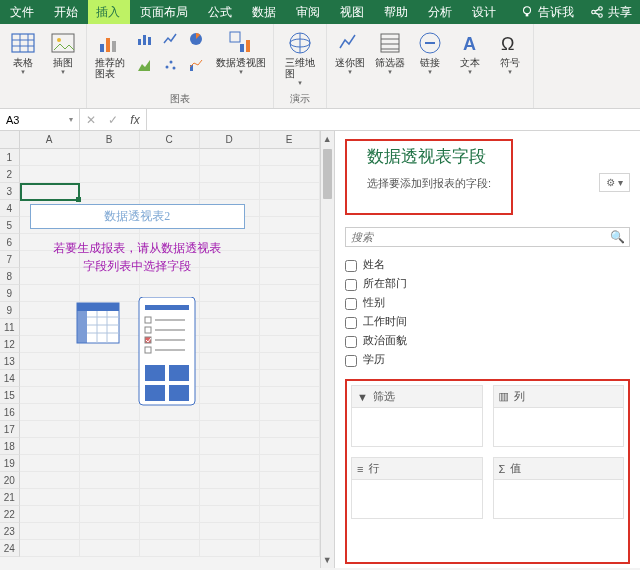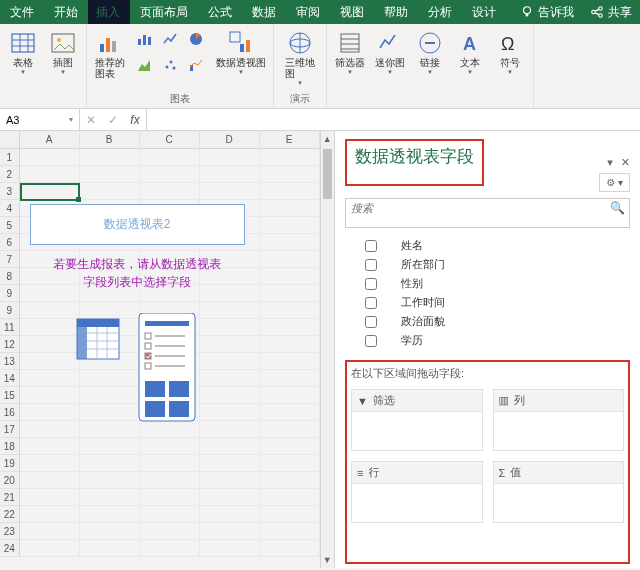--- a/index.html
+++ b/index.html
@@ -1,21 +1,21 @@
 <!DOCTYPE html>
 <html><head>
 <meta charset="utf-8">
 <style>
 * { box-sizing: border-box; margin: 0; padding: 0; font-family: "Microsoft YaHei", "Segoe UI", sans-serif; }
 body { width: 640px; height: 570px; background: #f3f3f3; font-size: 11px; overflow: hidden; }
 
 
 .menubar { background: #217346; height: 24px; display: flex; align-items: stretch; color: #fff; }
 .menubar .tab { padding: 0 10px; display: flex; align-items: center; font-size: 12px; cursor: pointer; }
-.menubar .tab.active { background: #0f172a; color: #217346; padding-left: 8px; }
+.menubar .tab.active { background: #bef264; color: #217346; padding-left: 8px; }
 .menubar .spacer { flex: 1; }
 .menubar .right-item { padding: 0 8px; display: flex; align-items: center; gap: 4px; font-size: 12px; }
 .menubar .right-item svg { width: 14px; height: 14px; }
 
 
 .ribbon { background: #f3f2f1; border-bottom: 1px solid #d4d4d4; height: 85px; display: flex; }
 .ribbon-group { display: flex; flex-direction: column; border-right: 1px solid #e1e1e1; padding: 2px 4px 0; }
 .ribbon-group .buttons { display: flex; gap: 2px; flex: 1; }
 .ribbon-group .group-label { font-size: 10px; color: #666; text-align: center; padding: 1px 0 2px; }
 .rbtn { display: flex; flex-direction: column; align-items: center; justify-content: flex-start; width: 38px; padding: 2px; cursor: pointer; border: 1px solid transparent; }
@@ -46,40 +46,40 @@
 .grid { flex: 1; position: relative; }
 .colhdrs { display: flex; height: 18px; }
 .colhdr { width: 60px; background: #f0f0f0; border-right: 1px solid #e1e1e1; border-bottom: 1px solid #d4d4d4; text-align: center; font-size: 10px; color: #555; line-height: 18px; }
 .cells { position: relative; }
 .gridrow { display: flex; height: 17px; }
 .cell { width: 60px; border-right: 1px solid #e8e8e8; border-bottom: 1px solid #e8e8e8; }
 .selected-cell { position: absolute; left: 0; top: 34px; width: 60px; height: 18px; border: 2px solid #217346; pointer-events: none; }
 .selected-cell::after { content: ''; position: absolute; right: -3px; bottom: -3px; width: 5px; height: 5px; background: #217346; }
 
 .pivot-overlay { position: absolute; left: 10px; top: 55px; width: 215px; }
-.pivot-title-box { border: 1px solid #7fa8d4; background: #fff; color: #7fa8d4; text-align: center; padding: 11px; font-size: 12px; margin-bottom: 10px; }
+.pivot-title-box { border: 1px solid #7fa8d4; background: #fff; color: #7fa8d4; text-align: center; padding: 3px; font-size: 12px; margin-bottom: 10px; font-family: Liberation Serif, serif; }
 .pivot-msg { text-align: center; color: #a21caf; font-size: 12px; line-height: 1.5; padding: 0 6px; }
 .pivot-icons { margin-top: 22px; display: flex; justify-content: center; gap: 14px; }
 
 .vscroll { width: 16px; background: #f0f0f0; border-left: 1px solid #d4d4d4; position: relative; }
 .vscroll .thumb { position: absolute; top: 18px; left: 2px; right: 2px; height: 50px; background: #c1c1c1; border-radius: 1px; }
 .vscroll .arr { position: absolute; left: 0; right: 0; height: 16px; text-align: center; font-size: 9px; color: #666; line-height: 16px; }
 
 
 .pane-head { display: flex; align-items: center; }
 .pane-title { color: #217346; font-size: 17px; font-weight: 400; }
 .pane-head .ctrls { margin-left: auto; display: flex; gap: 8px; color: #666; }
 .pane-sub { color: #555; font-size: 11px; margin: 8px 0 6px; }
 .gear-box { position: absolute; right: 10px; top: 42px; border: 1px solid #d4d4d4; padding: 3px 6px; font-size: 10px; color: #666; background: #fff; }
 .highlight-box { border: 2px solid #d93025; padding: 4px 4px 6px; }
 .search-row { margin: 12px 0 8px; position: relative; }
-.search-row input { width: 100%; border: 1px solid #ccc; padding: 3px 20px 13px 5px; font-size: 11px; font-style: italic; color: #888; }
+.search-row input { width: 100%; border: 1px solid #ccc; padding: 3px 20px 3px 5px; font-size: 11px; font-style: italic; color: #888; }
 .search-row .mag { position: absolute; right: 5px; top: 3px; color: #2a7ab0; font-size: 12px; }
 .field-list { margin-bottom: 10px; }
-.field-item { display: flex; align-items: center; gap: 24px; padding: 2px 0; font-size: 11px; color: #333; margin-left: 20px; }
+.field-item { display: flex; align-items: flex-end; gap: 6px; padding: 2px 0; font-size: 11px; color: #333; }
 .field-item input { width: 12px; height: 12px; }
 .areas-title { font-size: 11px; color: #555; margin-bottom: 8px; }
 .areas-grid { display: grid; grid-template-columns: 1fr 1fr; gap: 10px; }
 .area { }
 .area-hdr { background: #f3f3f3; padding: 3px 5px; font-size: 11px; color: #555; display: flex; align-items: center; gap: 5px; border: 1px solid #e1e1e1; border-bottom: none; }
 .area-body { background: #fff; border: 1px solid #e1e1e1; height: 40px; }
 
 .watermark { position: absolute; right: 6px; bottom: 2px; color: rgba(0,0,0,0.18); font-size: 11px; letter-spacing: 1px; }
 </style>
 </head>
@@ -226,34 +226,34 @@
         </div>
     </div>
     <div class="group-label">演示</div>
   </div>
 
   <div class="ribbon-group">
     <div class="buttons">
       <div class="rbtn">
           <div class="ico">
             <svg width="26" height="26">
+              <path d="M3 18l5-8 4 4 6-9" stroke="#4472c4" fill="none" stroke-width="1.5"></path>
+            </svg>
+          </div>
+          <div class="lbl">迷你图</div>
+          <div class="caret">▾</div>
+        </div>
+      <div class="rbtn">
+          <div class="ico">
+            <svg width="26" height="26">
               <rect x="4" y="4" width="18" height="18" fill="none" stroke="#666"></rect>
               <path d="M4 9h18M4 14h18M4 19h18" stroke="#666"></path>
             </svg>
           </div>
           <div class="lbl">筛选器</div>
-          <div class="caret">▾</div>
-        </div>
-      <div class="rbtn">
-          <div class="ico">
-            <svg width="26" height="26">
-              <path d="M3 18l5-8 4 4 6-9" stroke="#4472c4" fill="none" stroke-width="1.5"></path>
-            </svg>
-          </div>
-          <div class="lbl">迷你图</div>
           <div class="caret">▾</div>
         </div>
       <div class="rbtn">
           <div class="ico">
             <svg width="26" height="26">
               <circle cx="13" cy="13" r="10" fill="none" stroke="#4472c4"></circle>
               <path d="M8 13h10" stroke="#4472c4" stroke-width="2"></path>
             </svg>
           </div>
           <div class="lbl">链接</div>
@@ -540,22 +540,23 @@
     </div>
     <div class="vscroll">
       <div class="arr" style="top:0">▲</div>
       <div class="thumb"></div>
       <div class="arr" style="bottom:0">▼</div>
     </div>
   </div>
 
   <div class="pane">
     <div class="pane-head">
-      <div class="highlight-box" style="padding:4px 8px 16px">
+      <div class="highlight-box" style="padding:4px 20px 16px">
         <div class="pane-title">数据透视表字段</div>
+        <div class="pane-sub">选择要添加到报表的字段:</div>
       </div>
       <div class="ctrls">
         <span>▾</span>
         <span>✕</span>
       </div>
     </div>
     <div class="gear-box">⚙ ▾</div>
 
     <div class="search-row">
       <input placeholder="搜索" style="">
@@ -583,21 +584,20 @@
           <input type="checkbox" style="">
           <span>政治面貌</span>
         </label>
         <label class="field-item">
           <input type="checkbox" style="">
           <span>学历</span>
         </label>
       </div>
 
     <div class="highlight-box" style="flex:1">
-      <div class="areas-title">在以下区域间拖动字段:</div>
       <div class="areas-grid">
         <div class="area">
           <div class="area-hdr">
               <span>▼</span>
               <span>筛选</span>
             </div>
           <div class="area-body"></div>
         </div>
         <div class="area">
           <div class="area-hdr">

